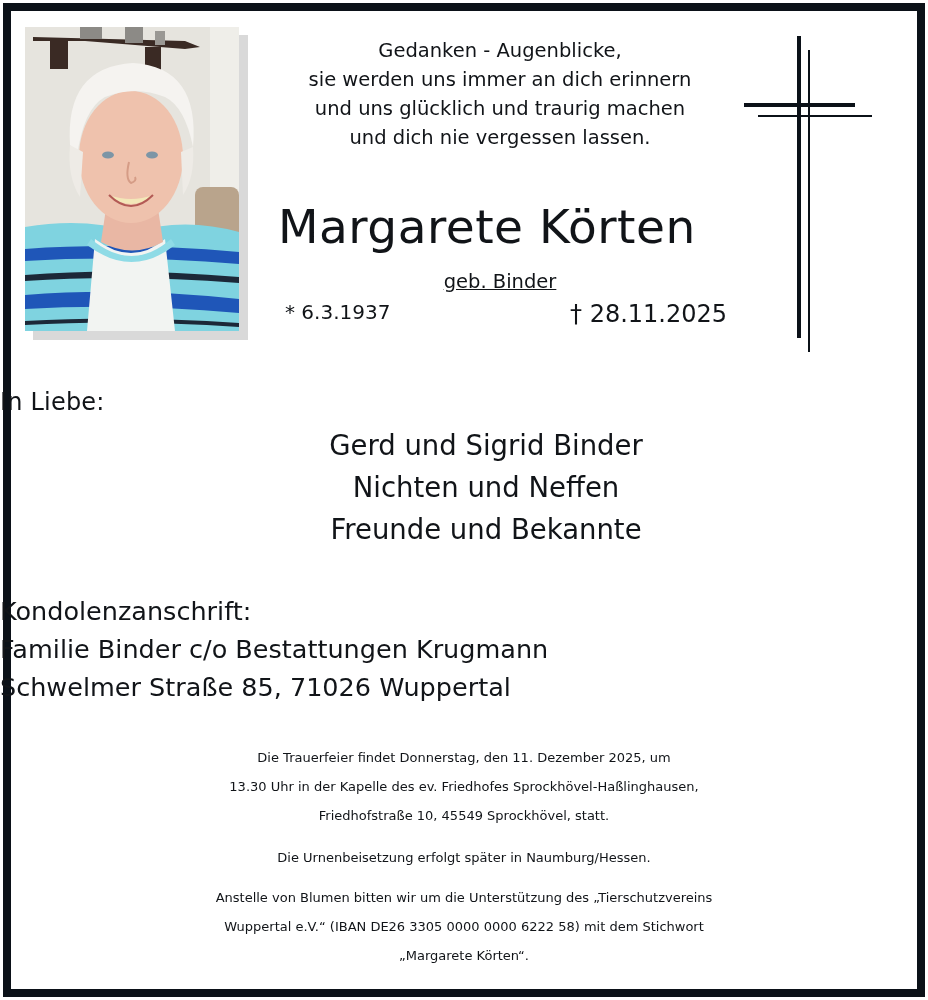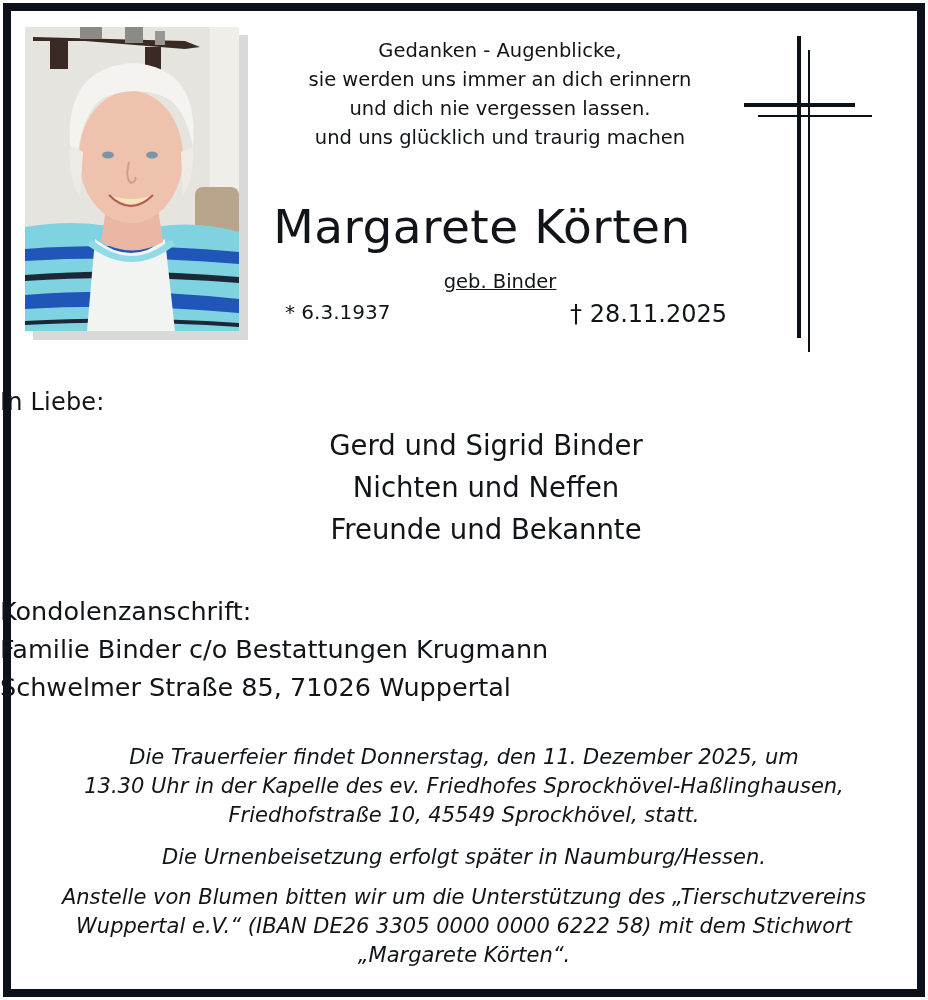--- a/index.html
+++ b/index.html
@@ -6,31 +6,31 @@
   body { width: 928px; height: 1000px; position: relative; overflow: hidden;
          font-family: "DejaVu Sans", "Liberation Sans", sans-serif; color: #111418; }
   .frame { position: absolute; left: 3px; top: 3px; width: 922px; height: 994px;
            box-sizing: border-box; border: 8px solid #0b1118; background: #fff; }
   .photo-shadow { position: absolute; left: 33px; top: 35px; width: 215px; height: 305px; background: #d9d9d9; }
   .photo { position: absolute; left: 25px; top: 27px; width: 214px; height: 304px; overflow: hidden; background: #e8e6e0; }
   .photo svg { display: block; }
   .t { position: absolute; left: 0; width: 100%; text-align: left; white-space: nowrap; letter-spacing: 0.2px; margin-top: 8px; }
   .poem { position: absolute; left: 270px; width: 460px; top: 36px; text-align: center; font-size: 19.5px; line-height: 29px; }
   .poem div { white-space: nowrap; }
-  .name { position: absolute; left: 252px; width: 460px; top: 197px; text-align: center; font-size: 47px; line-height: 60px; letter-spacing: 0.5px; }
+  .name { position: absolute; left: 278px; width: 460px; top: 197px; text-align: left; font-size: 47px; line-height: 60px; letter-spacing: 0.5px; }
   .nee { position: absolute; left: 270px; width: 460px; top: 270px; text-align: center; font-size: 19.5px; text-decoration: underline; }
   .born { position: absolute; left: 285px; top: 300px; font-size: 20px; }
   .died { position: absolute; left: 570px; top: 300px; font-size: 24px; }
   .cross { position: absolute; left: 740px; top: 30px; width: 140px; height: 330px; }
   .inlove { top: 380px; font-size: 24px; }
   .family { position: absolute; left: 0; width: 100%; top: 424px; text-align: center; font-size: 27.5px; line-height: 42px; }
   .family div { white-space: nowrap; padding-left: 44px; }
   .kondo { position: absolute; left: 0; width: 100%; top: 592px; text-align: left; font-size: 25.5px; line-height: 38px; }
   .kondo div { white-space: nowrap; }
-  .info { position: absolute; left: 0; width: 100%; text-align: center; font-size: 21px; line-height: 29px; font-style: italic; }
+  .info { position: absolute; left: 0; width: 100%; text-align: center; font-size: 13px; line-height: 29px; }
   .info div { white-space: nowrap; }
   .info1 { top: 743px; }
   .info2 { top: 843px; }
   .info3 { top: 883px; text-align: center; }
 </style>
 </head>
 <body>
 
 <div class="frame"></div>
 
@@ -72,22 +72,22 @@
     <path d="M84,168 Q106,186 128,168 Q106,176 84,168 Z" fill="#f3e7b8"></path>
     <path d="M84,168 Q106,190 128,168" stroke="#b35a55" stroke-width="2" fill="none"></path>
 
     <path d="M104,135 Q100,152 106,156 Q112,154 110,150" stroke="#d59c86" stroke-width="2" fill="none"></path>
   </svg>
 </div>
 
 <div class="poem">
   <div>Gedanken - Augenblicke,</div>
   <div>sie werden uns immer an dich erinnern</div>
+  <div>und uns glücklich und traurig machen</div>
   <div>und dich nie vergessen lassen.</div>
-  <div>und uns glücklich und traurig machen</div>
 </div>
 
 <div class="name">Margarete Körten</div>
 <div class="nee">geb. Binder</div>
 <div class="born">* 6.3.1937</div>
 <div class="died">† 28.11.2025</div>
 
 <div class="cross">
   <svg width="140" height="330" viewBox="0 0 140 330" xmlns="http://www.w3.org/2000/svg">
     <rect x="57" y="6" width="4" height="302" fill="#0b1118"></rect>

